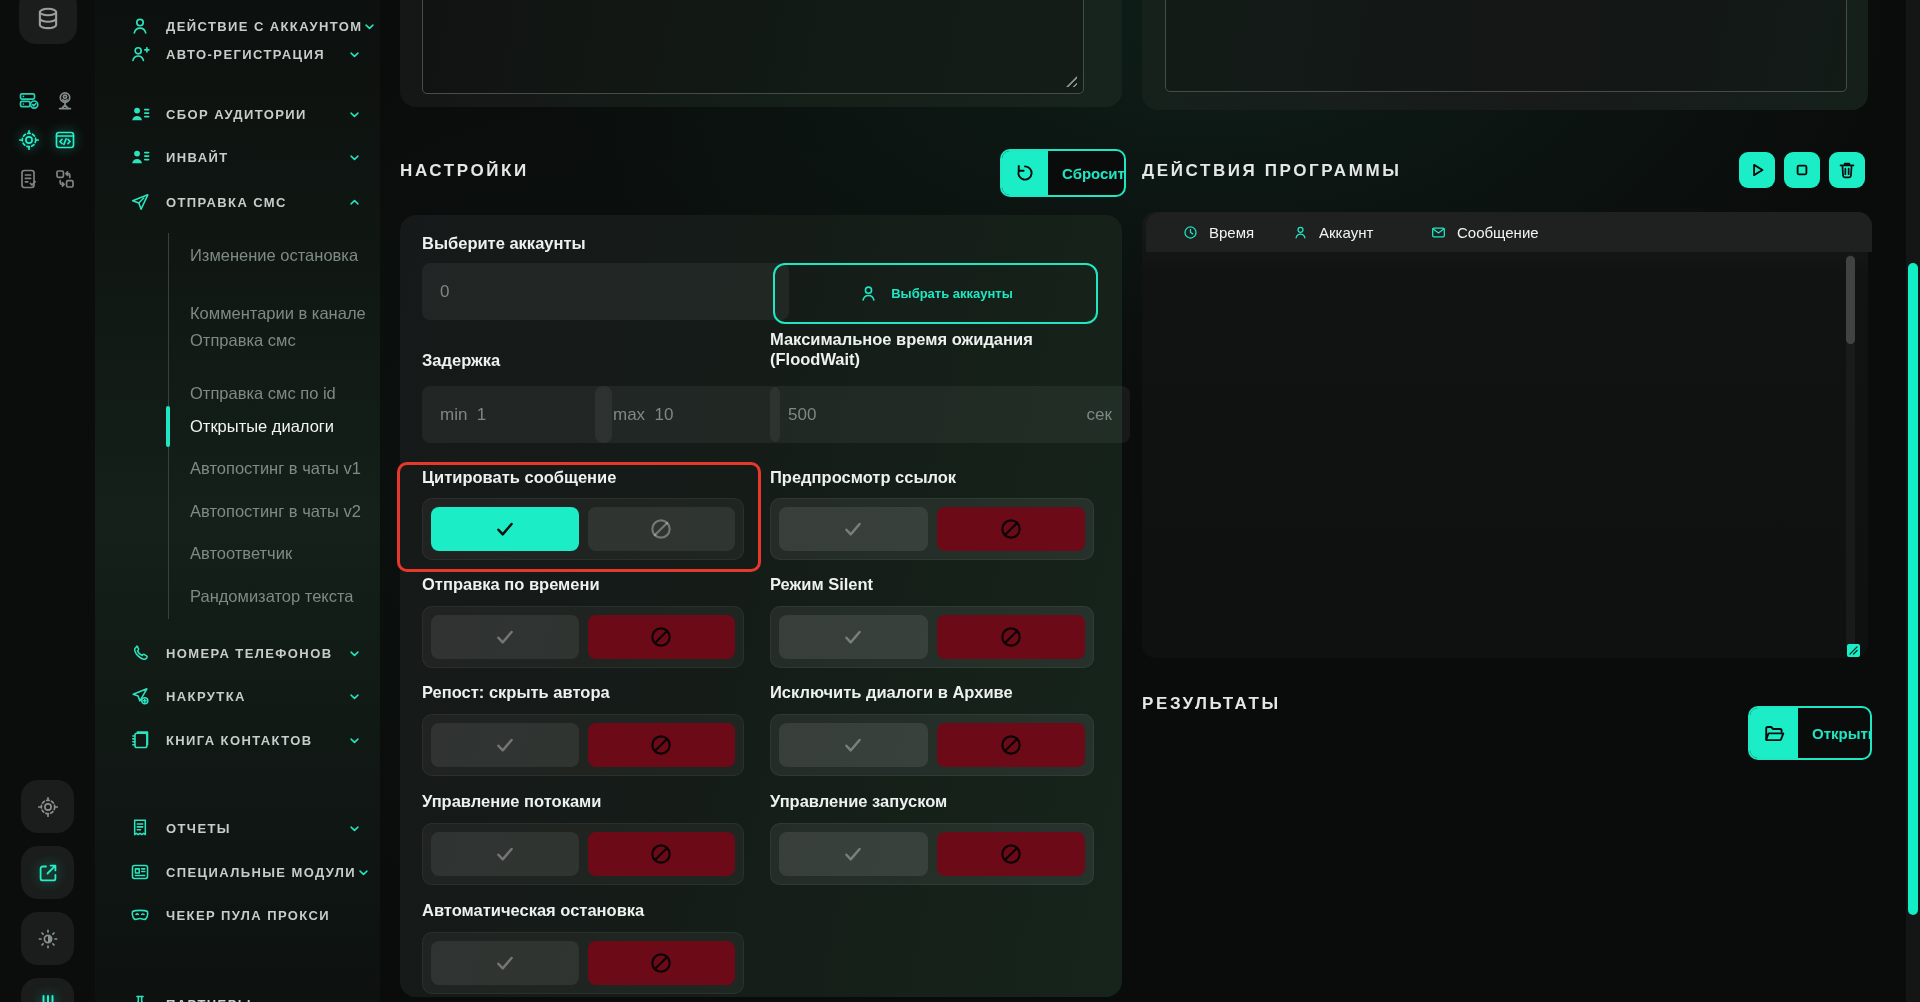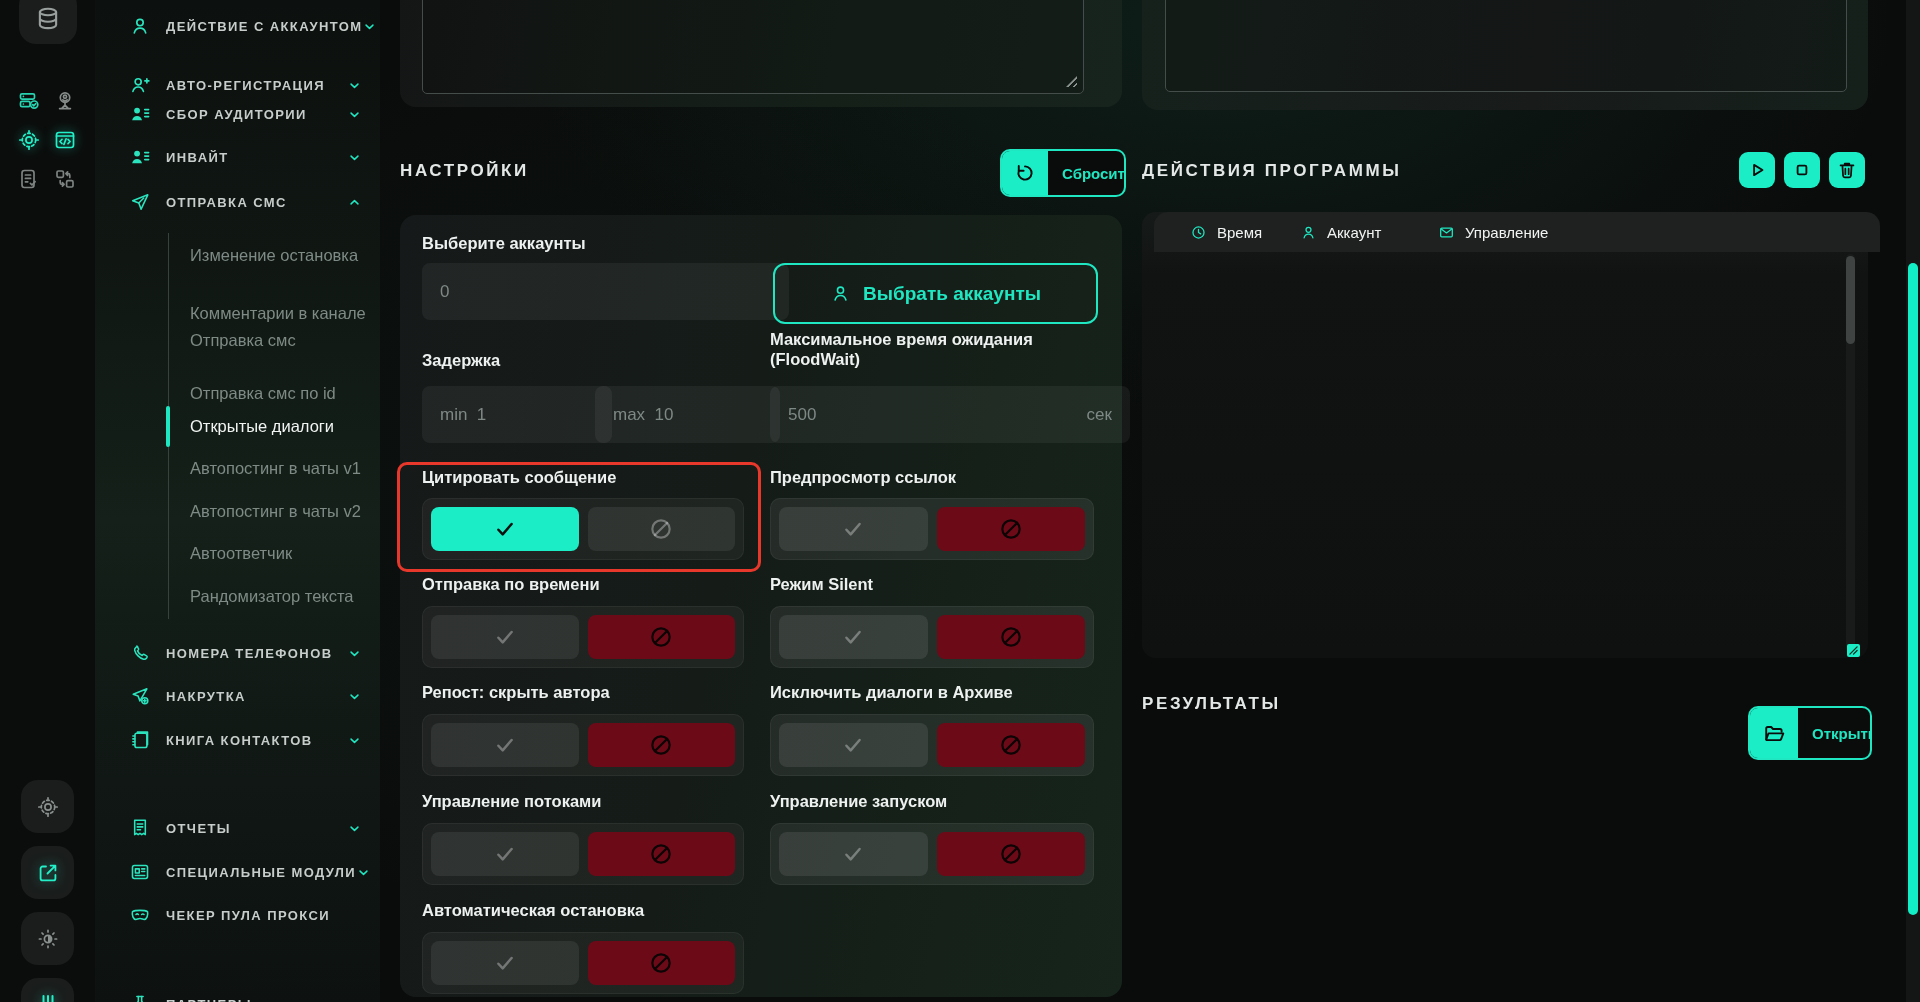--- a/index.html
+++ b/index.html
@@ -46,21 +46,21 @@
 
   .sect-title{position:absolute;font-size:17px;font-weight:700;letter-spacing:2.6px;color:#e3e8e6;white-space:nowrap;}
 
   
   .lab{position:absolute;font-size:16.5px;font-weight:700;color:#edf1ef;line-height:20px;}
   .fld{position:absolute;height:57px;background:rgba(255,255,255,.055);border-radius:8px;display:flex;align-items:center;
     padding:0 18px;font-size:17px;color:#7e8885;}
   .fld .pre{white-space:pre;}
   .fld .unit{margin-left:auto;}
   .obtn{position:absolute;border:2px solid #1fe7c2;border-radius:12px;display:flex;align-items:center;justify-content:center;gap:12px;
-    color:#1fe7c2;font-weight:700;font-size:19px;cursor:pointer;}
+    color:#1fe7c2;font-weight:700;font-size:13px;cursor:pointer;}
 
   
   .tg{position:absolute;height:62px;background:rgba(255,255,255,.045);border:1px solid rgba(255,255,255,.05);
     border-radius:10px;padding:8px;display:flex;gap:9px;box-sizing:border-box;}
   .tg.lt{background:rgba(255,255,255,.07);}
   .tg .opt{flex:1;border-radius:8px;display:flex;align-items:center;justify-content:center;
     background:rgba(255,255,255,.075);color:rgba(255,255,255,.33);cursor:pointer;}
   .tg.lt .opt{background:rgba(255,255,255,.09);}
   .tg .opt.on-yes{background:#1bedc6;color:#08110e;}
   .tg .opt.on-no{background:#6d0a18;color:#0c0405;}
@@ -69,21 +69,21 @@
 
   
   .split{position:absolute;display:flex;border:2px solid #1fe7c2;border-radius:10px;background:#0a0c0b;overflow:hidden;cursor:pointer;}
   .split .sq{flex:0 0 50px;background:#1bedc6;display:flex;align-items:center;justify-content:center;color:#0a0c0b;}
   .split .stxt{flex:1;display:flex;align-items:center;justify-content:center;color:#1fe7c2;font-weight:700;font-size:15px;padding:0 14px;white-space:nowrap;}
 
   .icon-btn{position:absolute;width:36px;height:36px;border-radius:9px;background:#1bedc6;color:#0b0d0c;
     display:flex;align-items:center;justify-content:center;cursor:pointer;}
 
   
-  .thead{position:absolute;left:12px;top:0;width:100%;height:40px;background:#1e211f;border-radius:14px 14px 0 0;text-align:right;}
+  .thead{position:absolute;left:4px;top:0;width:100%;height:40px;background:#1e211f;border-radius:14px 14px 0 0;text-align:right;}
   .tcell{position:absolute;top:0;height:40px;display:flex;align-items:center;gap:10px;font-size:15px;color:#f2f4f3;}
   .tcell .cic{color:#1fe7c2;display:flex;}
   .scroll-track{position:absolute;left:704px;top:42px;width:9px;height:398px;background:#181b1a;border-radius:5px;}
   .scroll-thumb{position:absolute;left:704px;top:44px;width:9px;height:88px;background:#3f4442;border-radius:5px;}
   .resize-handle{position:absolute;left:1847px;top:644px;width:13px;height:13px;background:#1bedc6;border-radius:2px;z-index:4;
     display:flex;align-items:center;justify-content:center;color:#06281f;}
 
   
   .pg-track{position:absolute;right:0;top:0;width:14px;height:100%;background:#141615;z-index:5;}
   .pg-thumb{position:absolute;right:2px;top:263px;width:10px;height:652px;border-radius:5px;background:#12efc6;}
@@ -367,21 +367,21 @@
             <use href="#i-user"></use>
           </svg>
         </span>
       <span class="nlabel">ДЕЙСТВИЕ С АККАУНТОМ</span>
       <span class="chev">
           <svg class="ic" width="15" height="15">
             <use href="#i-chev"></use>
           </svg>
         </span>
     </div>
-    <div class="nav-row" style="top:63px;justify-content:flex-end;">
+    <div class="nav-row" style="top:32px;justify-content:flex-end;">
       <span class="nicon">
           <svg class="ic" width="22" height="22">
             <use href="#i-user-plus"></use>
           </svg>
         </span>
       <span class="nlabel">АВТО-РЕГИСТРАЦИЯ</span>
       <span class="chev">
           <svg class="ic" width="15" height="15">
             <use href="#i-chev"></use>
           </svg>
@@ -791,21 +791,21 @@
             </svg>
           </span>
         <span>Аккаунт</span>
       </div>
       <div class="tcell" style="left:284px;">
         <span class="cic">
             <svg class="ic" width="17" height="17">
               <use href="#i-mail"></use>
             </svg>
           </span>
-        <span>Управление</span>
+        <span>Сообщение</span>
       </div>
     </div>
     <div class="scroll-track"></div>
     <div class="scroll-thumb"></div>
   </div>
   <div class="resize-handle">
     <svg class="ic" width="9" height="9" viewBox="0 0 10 10">
         <path d="M9 1L1 9M9 5L5 9" stroke="currentColor" stroke-width="1.4" fill="none" stroke-linecap="round"></path>
       </svg>
   </div>

